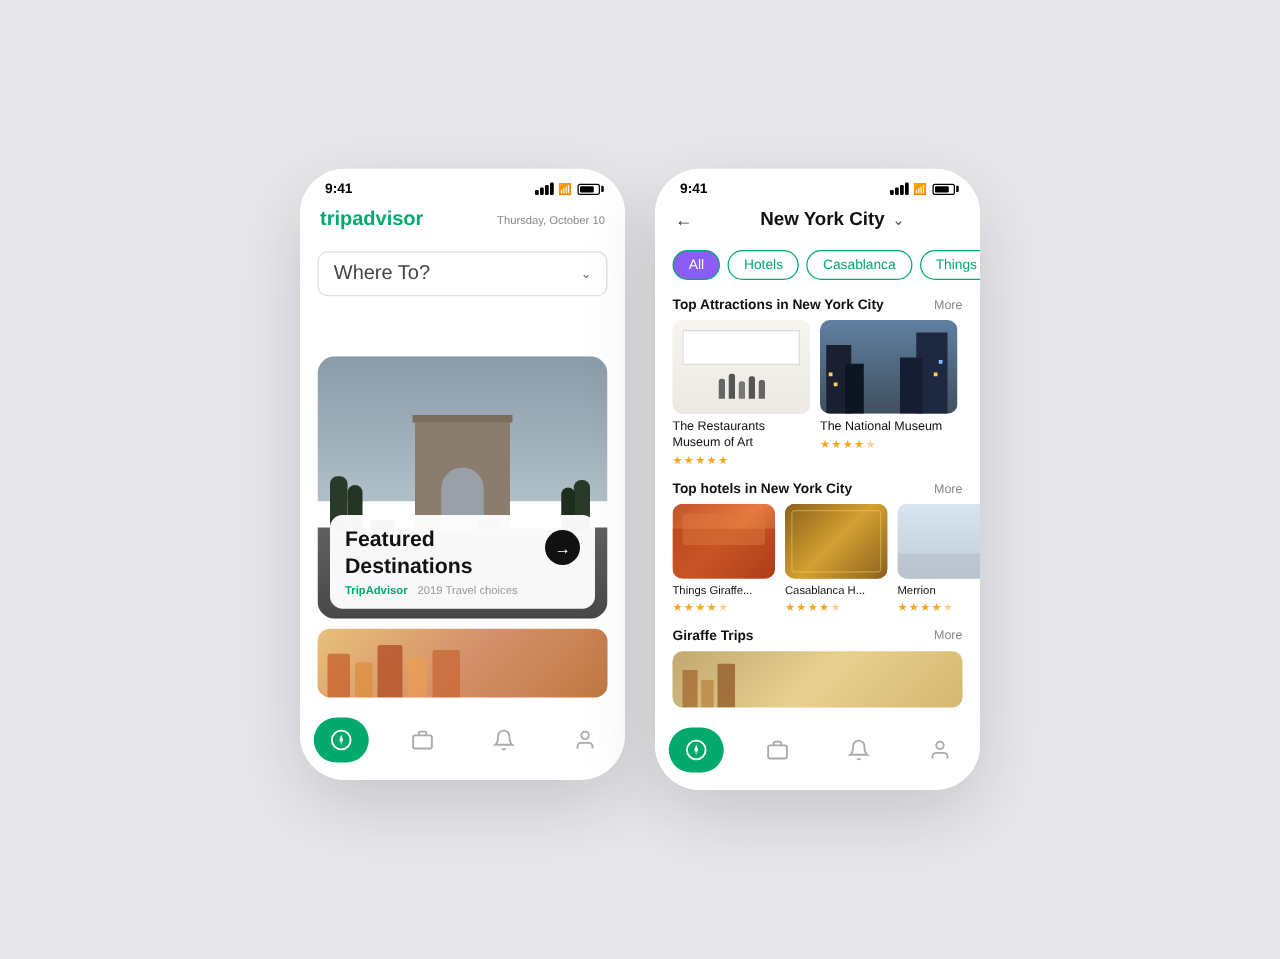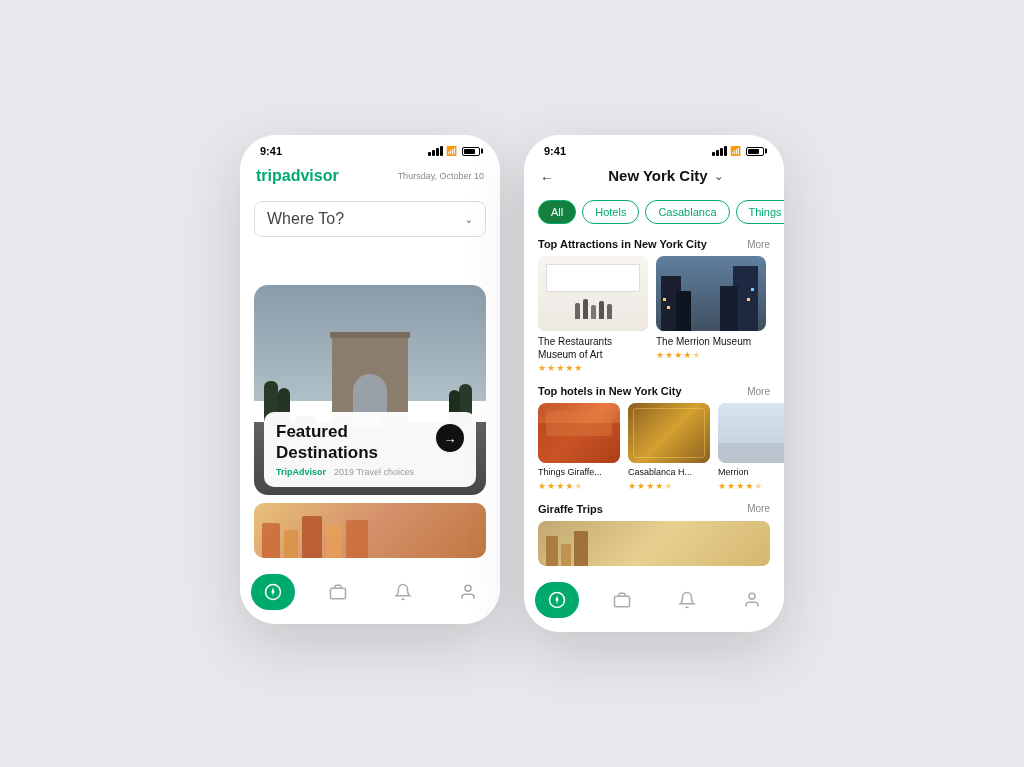--- a/index.html
+++ b/index.html
@@ -182,21 +182,21 @@
       padding: 5px 12px;
       border-radius: 20px;
       font-size: 11px;
       font-weight: 500;
       border: 1.5px solid #00aa6c;
       color: #00aa6c;
       background: #fff;
       white-space: nowrap;
     }
     .filter-tab.active {
-      background: #15803d;
+      background: #8b5cf6;
       color: #fff;
     }
     .section-header {
       display: flex;
       justify-content: space-between;
       align-items: center;
       padding: 4px 14px 6px;
     }
     .section-title {
       font-size: 11px;
@@ -491,21 +491,21 @@
               <div style="position:absolute;bottom:0;left:20px;width:15px;height:40px;background:#0d1520;"></div>
               <div style="position:absolute;bottom:0;right:8px;width:25px;height:65px;background:#1e2840;"></div>
               <div style="position:absolute;bottom:0;right:28px;width:18px;height:45px;background:#141e30;"></div>
 
               <div style="position:absolute;bottom:30px;left:7px;width:3px;height:3px;background:#ffd060;"></div>
               <div style="position:absolute;bottom:22px;left:11px;width:3px;height:3px;background:#ffd060;"></div>
               <div style="position:absolute;bottom:40px;right:12px;width:3px;height:3px;background:#80c0ff;"></div>
               <div style="position:absolute;bottom:30px;right:16px;width:3px;height:3px;background:#ffd060;"></div>
             </div>
           </div>
-          <div class="attraction-name">The Merrion
+          <div class="attraction-name">The National
 Museum</div>
           <div class="stars">
             <span class="star">★</span>
             <span class="star">★</span>
             <span class="star">★</span>
             <span class="star">★</span>
             <span class="star half">★</span>
           </div>
         </div>
       </div>

